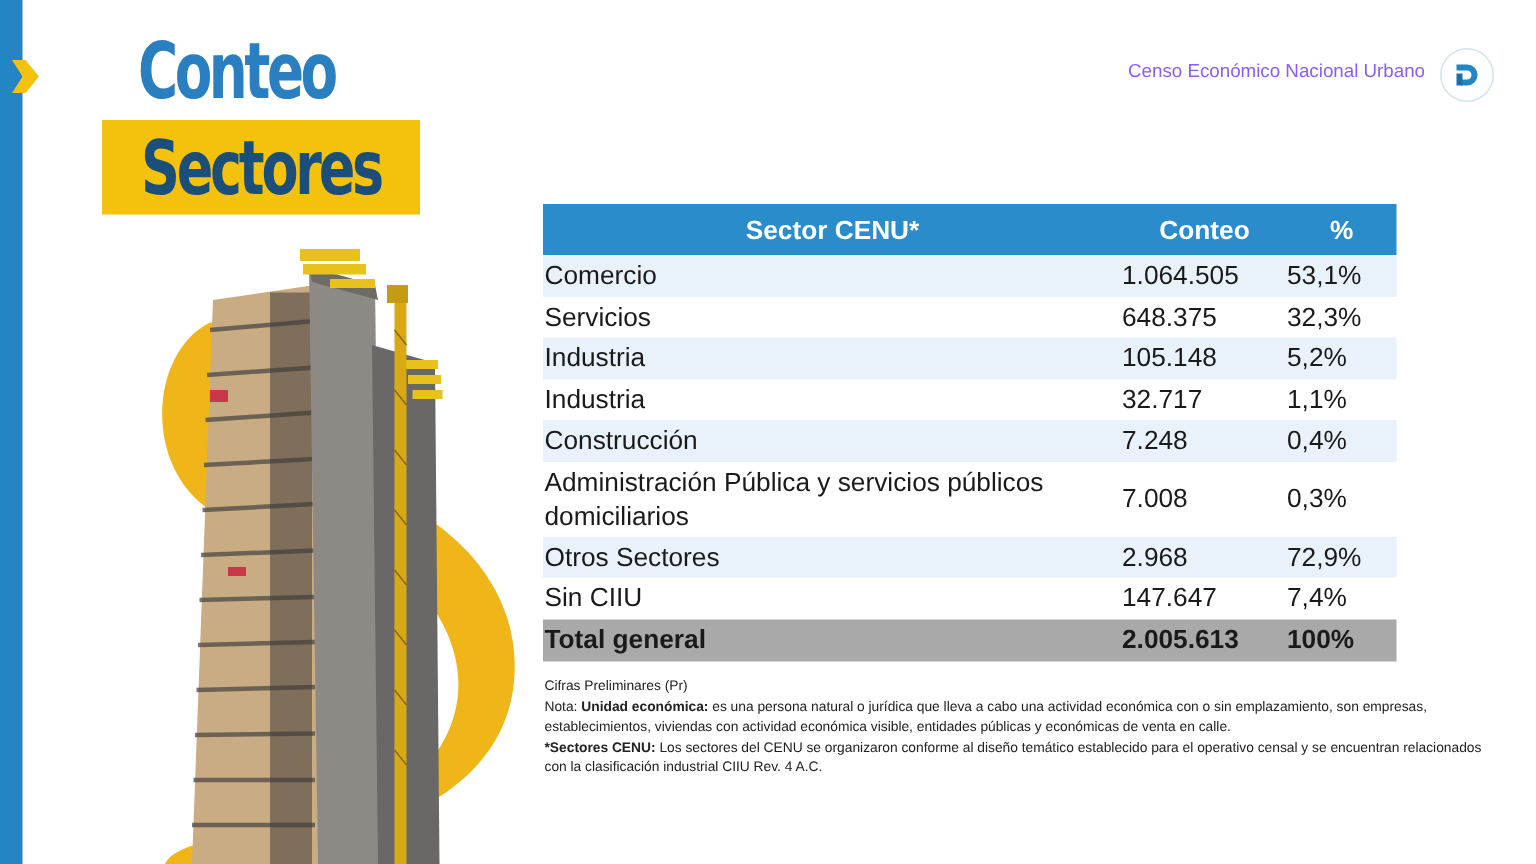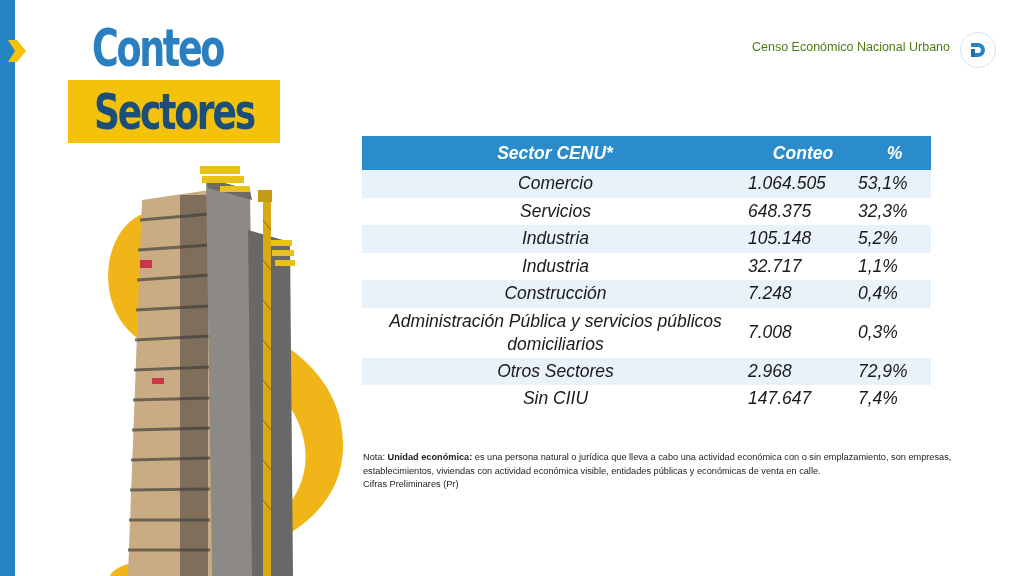--- a/index.html
+++ b/index.html
@@ -30,41 +30,41 @@
   }
   .title-line2 {
     position: absolute; left: 26px; top: 64px;
     font-family: "DejaVu Sans", sans-serif; font-weight: 900;
     font-size: 50px; letter-spacing: -3px; line-height: 56px;
     color: #1b4f7a; transform: scaleX(0.72); transform-origin: left top;
     white-space: nowrap;
   }
   .brand-text {
     position: absolute; left: 752px; top: 40px;
-    font-size: 12.5px; color: #4d7c0f; white-space: nowrap;
+    font-size: 12.5px; color: #8b5cf6; white-space: nowrap;
   }
   .brand-logo {
     position: absolute; left: 960px; top: 32px; width: 34px; height: 34px;
     border-radius: 50%; border: 1px solid #cfe3f2; background: #fff;
     display: flex; align-items: center; justify-content: center;
   }
   .art { position: absolute; left: 80px; top: 160px; width: 280px; height: 416px; }
 
   table.data {
     position: absolute; left: 362px; top: 136px; width: 569px;
-    border-collapse: collapse; font-size: 17.5px; font-style: italic;
+    border-collapse: collapse; font-size: 17.5px;
   }
   table.data th {
     background: #2b8ccb; color: #fff; font-weight: bold; height: 34px;
     font-size: 17.5px; padding: 0;
   }
   table.data th.c1 { width: 386px; text-align: center; }
   table.data th.c2 { width: 110px; text-align: center; }
   table.data th.c3 { width: 73px; text-align: center; padding-right: 0px; }
-  table.data td { height: 27.5px; padding: 0; vertical-align: middle; text-align: center; }
+  table.data td { height: 27.5px; padding: 0; vertical-align: middle; }
   table.data td.c1 { padding-left: 1px; line-height: 23px; }
   table.data td.c2 { text-align: left; padding-right: 2px; }
   table.data td.c3 { text-align: left; padding-right: 1px; }
   table.data tr.shade td { background: #e9f1fa; }
   table.data tr.tall td { height: 50px; }
   table.data tr.total td { background: #a9a9a9; font-weight: bold; height: 28px; }
 
   .notes {
     position: absolute; left: 363px; top: 451px; width: 630px;
     font-size: 9.2px; line-height: 13.6px; color: #222;
@@ -185,19 +185,25 @@
     <tr class="shade">
       <td class="c1">Otros Sectores</td>
       <td class="c2">2.968</td>
       <td class="c3">72,9%</td>
     </tr>
     <tr>
       <td class="c1">Sin CIIU</td>
       <td class="c2">147.647</td>
       <td class="c3">7,4%</td>
     </tr>
+    <tr class="total">
+      <td class="c1">Total general</td>
+      <td class="c2">2.005.613</td>
+      <td class="c3">100%</td>
+    </tr>
   </tbody>
 </table>
 
 <div class="notes">
+  <div>Cifras Preliminares (Pr)</div>
   <div><span>Nota: </span><b>Unidad económica:</b><span> es una persona natural o jurídica que lleva a cabo una actividad económica con o sin emplazamiento, son empresas, establecimientos, viviendas con actividad económica visible, entidades públicas y económicas de venta en calle.</span></div>
-  <div>Cifras Preliminares (Pr)</div>
+  <div><b>*Sectores CENU:</b><span> Los sectores del CENU se organizaron conforme al diseño temático establecido para el operativo censal y se encuentran relacionados con la clasificación industrial CIIU Rev. 4 A.C.</span></div>
 </div>
 
 </body></html>

